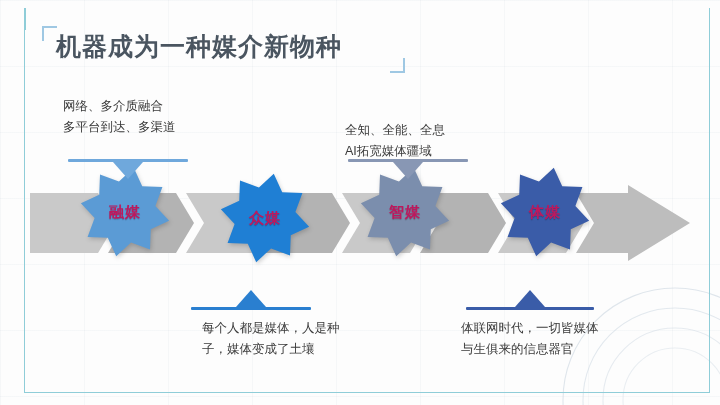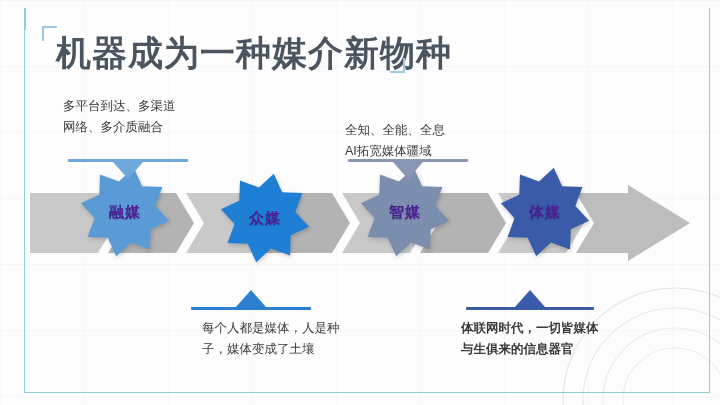--- a/index.html
+++ b/index.html
@@ -34,21 +34,21 @@
     background:#8fcdd8;
   }
 
   
   .arcs{position:absolute;right:-70px;bottom:-110px;pointer-events:none;opacity:.55;}
 
   
   .title-wrap{position:absolute;left:40px;top:24px;width:420px;height:56px;}
   .title-text{
     position:absolute;left:16px;top:6px;
-    font-size:35px;font-weight:bold;color:#4a5560;
+    font-size:25px;font-weight:bold;color:#4a5560;
     letter-spacing:1px;white-space:nowrap;
   }
   .br-tl{
     position:absolute;left:2px;top:2px;width:13px;height:13px;
     border-left:2.5px solid #9fc8e3;border-top:2.5px solid #9fc8e3;
   }
   .br-br{
     position:absolute;left:350px;top:34px;width:13px;height:13px;
     border-right:2.5px solid #9fc8e3;border-bottom:2.5px solid #9fc8e3;
   }
@@ -59,21 +59,21 @@
 
   
   .star{
     position:absolute;width:92px;height:92px;
   }
   .star svg{display:block;width:92px;height:92px;
      filter:drop-shadow(1px 2px 2px rgba(0,0,0,.18));}
   .star-label{
     position:absolute;left:0;top:0;width:92px;height:92px;
     display:flex;align-items:center;justify-content:center;
-    color:#4c1d95;font-size:15px;font-weight:bold;
+    color:#be185d;font-size:15px;font-weight:bold;
     letter-spacing:1px;
     text-shadow:0 1px 1px rgba(0,0,0,.22);
   }
 
   
   .callout{position:absolute;}
   .cline{position:absolute;height:3px;border-radius:1px;}
   .ctri{position:absolute;width:0;height:0;}
   .ctext{
     position:absolute;
@@ -152,22 +152,22 @@
       <div class="star" style="left: 79px; top: 166px;">
         <svg viewBox="0 0 92 92">
        <polygon points="54.78,1.86 63.22,20.22 83.42,21.00 76.40,39.95 90.14,54.78 71.78,63.22 71.00,83.42 52.05,76.40 37.22,90.14 28.78,71.78 8.58,71.00 15.60,52.05 1.86,37.22 20.22,28.78 21.00,8.58 39.95,15.60" fill="#5b9bd5"></polygon>
      </svg>
      <div class="star-label">融媒</div>
       </div>
       <div class="callout">
         <div class="cline" style="left: 68px; top: 159px; width: 120px; background: rgb(111, 168, 220);"></div>
         <div class="ctri" style="left: 113px; top: 162px; border-left: 15px solid transparent; border-right: 15px solid transparent; border-top: 17px solid rgb(111, 168, 220);"></div>
         <div class="ctext" style="left: 63px; top: 96px;">
+          <div>网络、多介质融合</div>
           <div>多平台到达、多渠道</div>
-          <div>网络、多介质融合</div>
         </div>
       </div>
       <div class="star" style="left: 219px; top: 172px; font-family: Liberation Serif, serif;">
         <svg viewBox="0 0 92 92">
        <polygon points="54.78,1.86 63.22,20.22 83.42,21.00 76.40,39.95 90.14,54.78 71.78,63.22 71.00,83.42 52.05,76.40 37.22,90.14 28.78,71.78 8.58,71.00 15.60,52.05 1.86,37.22 20.22,28.78 21.00,8.58 39.95,15.60" fill="#1f7fd4"></polygon>
      </svg>
      <div class="star-label">众媒</div>
       </div>
       <div class="callout">
         <div class="cline" style="left: 191px; top: 307px; width: 120px; background: rgb(42, 127, 208);"></div>
@@ -193,20 +193,20 @@
       </div>
       <div class="star" style="left: 499px; top: 166px; text-align: center;">
         <svg viewBox="0 0 92 92">
        <polygon points="54.78,1.86 63.22,20.22 83.42,21.00 76.40,39.95 90.14,54.78 71.78,63.22 71.00,83.42 52.05,76.40 37.22,90.14 28.78,71.78 8.58,71.00 15.60,52.05 1.86,37.22 20.22,28.78 21.00,8.58 39.95,15.60" fill="#3a5ca8"></polygon>
      </svg>
      <div class="star-label">体媒</div>
       </div>
       <div class="callout">
         <div class="cline" style="left: 466px; top: 307px; width: 128px; background: rgb(58, 92, 168);"></div>
         <div class="ctri" style="left: 515px; top: 290px; border-left: 15px solid transparent; border-right: 15px solid transparent; border-bottom: 17px solid rgb(58, 92, 168);"></div>
-        <div class="ctext" style="left: 461px; top: 318px; font-weight: bold;">
+        <div class="ctext" style="left: 461px; top: 318px;">
           <div>体联网时代，一切皆媒体</div>
           <div>与生俱来的信息器官</div>
         </div>
       </div>
     </div>
 
 </div>
 
 </body></html>

